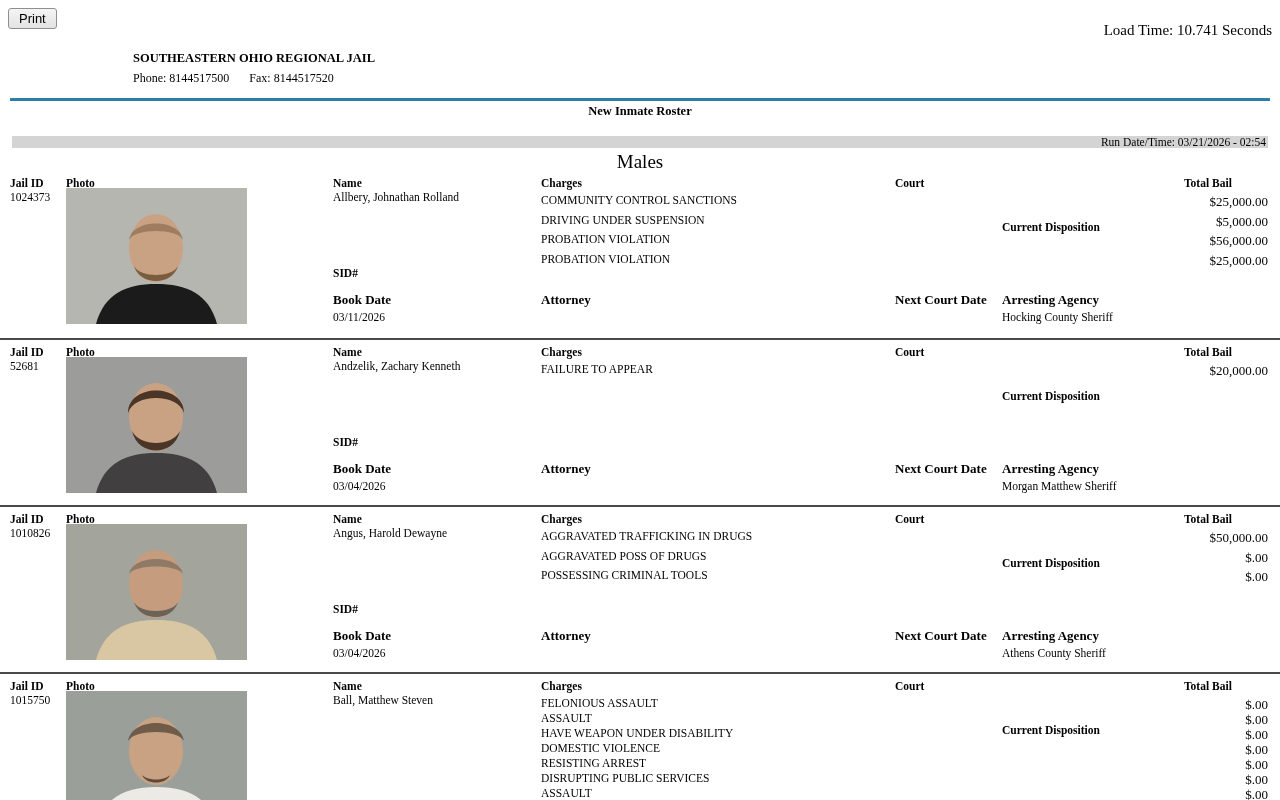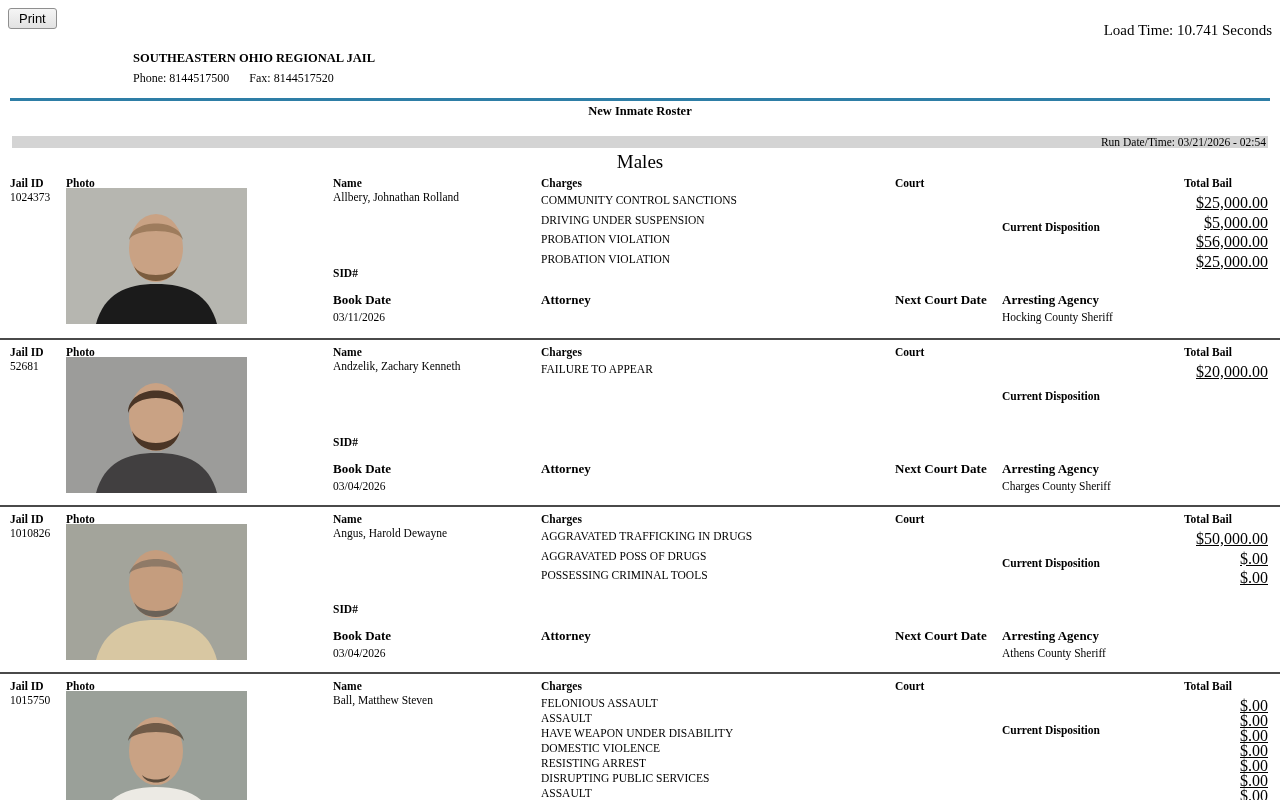--- a/index.html
+++ b/index.html
@@ -50,21 +50,21 @@
   .bookdate-val   { left:333px; top:140px; }
   .attorney-label { left:541px; }
   .nextcourt-label{ left:895px; }
   .agency-label   { left:1002px; }
   .agency-val     { left:1002px; top:140px; }
 
   .charges { position:absolute; left:541px; right:12px; top:23px; }
   .charge-line { position:relative; height:19.5px; }
   .charges-tight .charge-line { height:15px; }
   .charge-name { position:absolute; left:0; font-size:11.5px; white-space:nowrap; }
-  .charge-bail { position:absolute; right:0; font-size:16px; white-space:nowrap;text-decoration:underline; }
+  .charge-bail { position:absolute; right:0; font-size:13px; white-space:nowrap; }
 
   .mugshot { position:absolute; left:66px; top:17px; width:181px; height:136px; display:block; }
 </style>
 </head>
 <body>
 
 <div class="page">
 
   <button class="print-btn">Print</button>
   <div class="load-time">Load Time: 10.741 Seconds</div>
@@ -157,21 +157,21 @@
           <span class="charge-bail">$20,000.00</span>
         </div>
       </div>
 
       <div class="sid-label">SID#</div>
       <div class="sub bookdate-label">Book Date</div>
       <div class="val bookdate-val">03/04/2026</div>
       <div class="sub attorney-label">Attorney</div>
       <div class="sub nextcourt-label">Next Court Date</div>
       <div class="sub agency-label">Arresting Agency</div>
-      <div class="val agency-val">Charges County Sheriff</div>
+      <div class="val agency-val">Morgan Matthew Sheriff</div>
     </div>
 
     <div class="inmate-row">
       <div class="hdr c-jailid">Jail ID</div>
       <div class="hdr c-photo">Photo</div>
       <div class="hdr c-name">Name</div>
       <div class="hdr c-charges">Charges</div>
       <div class="hdr c-court">Court</div>
       <div class="hdr c-disp">Current Disposition</div>
       <div class="hdr c-bail">Total Bail</div>

